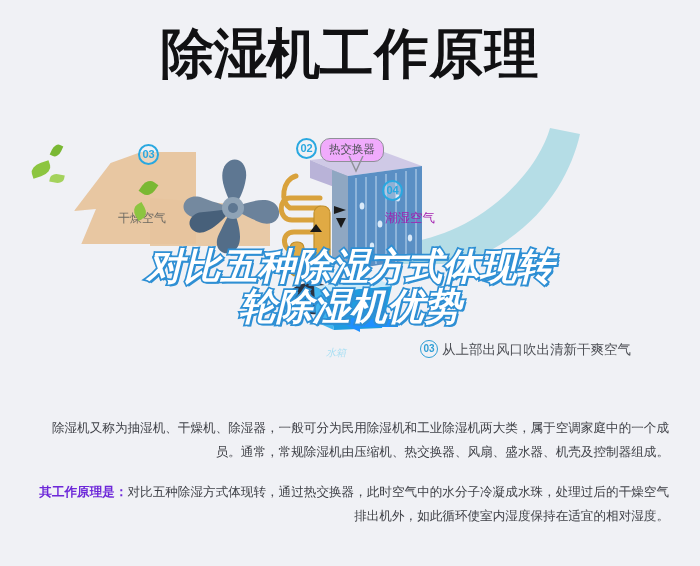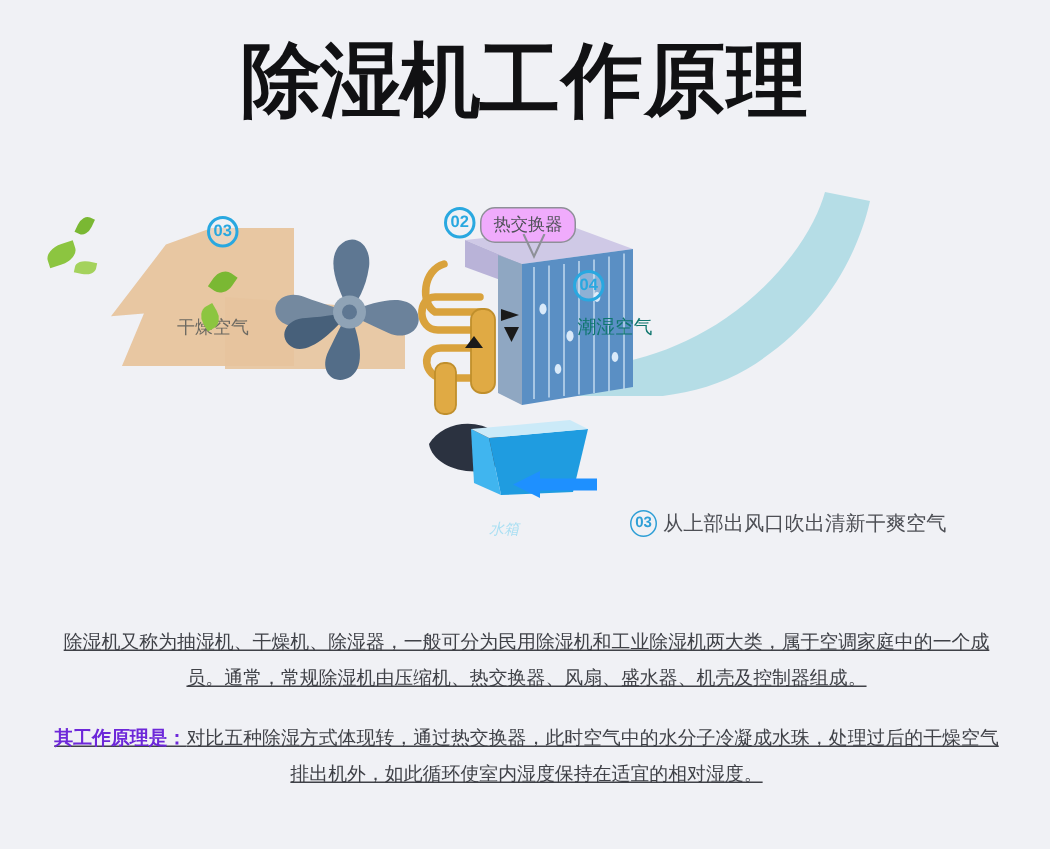--- a/index.html
+++ b/index.html
@@ -120,21 +120,21 @@
   }
   .callout-tail {
     position: absolute;
     left: 348px; top: 38px;
     width: 16px; height: 18px;
   }
 
   .label-humid {
     position: absolute;
     left: 385px; top: 92px;
-    font-size: 12.5px; color: #0f766e;
+    font-size: 12.5px; color: #a21caf;
     font-family: "DejaVu Sans", sans-serif;
     white-space: nowrap;
   }
   .label-tank {
     position: absolute;
     left: 326px; top: 228px;
     font-size: 10px; color: #a9dff3;
     font-family: "DejaVu Sans", sans-serif;
     white-space: nowrap;
     font-style: italic;
@@ -196,22 +196,21 @@
   .body-copy {
     position: absolute;
     left: 33px; top: 416px;
     width: 636px;
   }
   .para {
     font-family: "DejaVu Sans", sans-serif;
     font-size: 12.6px;
     line-height: 24px;
     color: #3f4147;
-    text-align: center;
-    text-decoration: underline;
+    text-align: right;
   }
   .para + .para { margin-top: 16px; }
   .para .lead { font-weight: 700; color: #6d28d9; }
 </style>
 </head>
 <body>
 
 <div id="page">
 
   <div class="title-block">
@@ -308,19 +307,23 @@
     </svg>
 
     <div class="label-humid">潮湿空气</div>
     <div class="label-tank">水箱</div>
 
     <div class="step-line s03">
       <span class="sbadge">03</span><span>从上部出风口吹出清新干爽空气</span>
     </div>
   </div>
 
+  <div class="watermark">
+    <div class="wm-line l1">对比五种除湿方式体现转</div>
+    <div class="wm-line l2">轮除湿机优势</div>
+  </div>
 
   <div class="body-copy">
     <p class="para">除湿机又称为抽湿机、干燥机、除湿器，一般可分为民用除湿机和工业除湿机两大类，属于空调家庭中的一个成员。通常，常规除湿机由压缩机、热交换器、风扇、盛水器、机壳及控制器组成。</p>
     <p class="para"><span class="lead">其工作原理是：</span><span>对比五种除湿方式体现转，通过热交换器，此时空气中的水分子冷凝成水珠，处理过后的干燥空气排出机外，如此循环使室内湿度保持在适宜的相对湿度。</span></p>
   </div>
 
 </div>
 
 </body></html>

